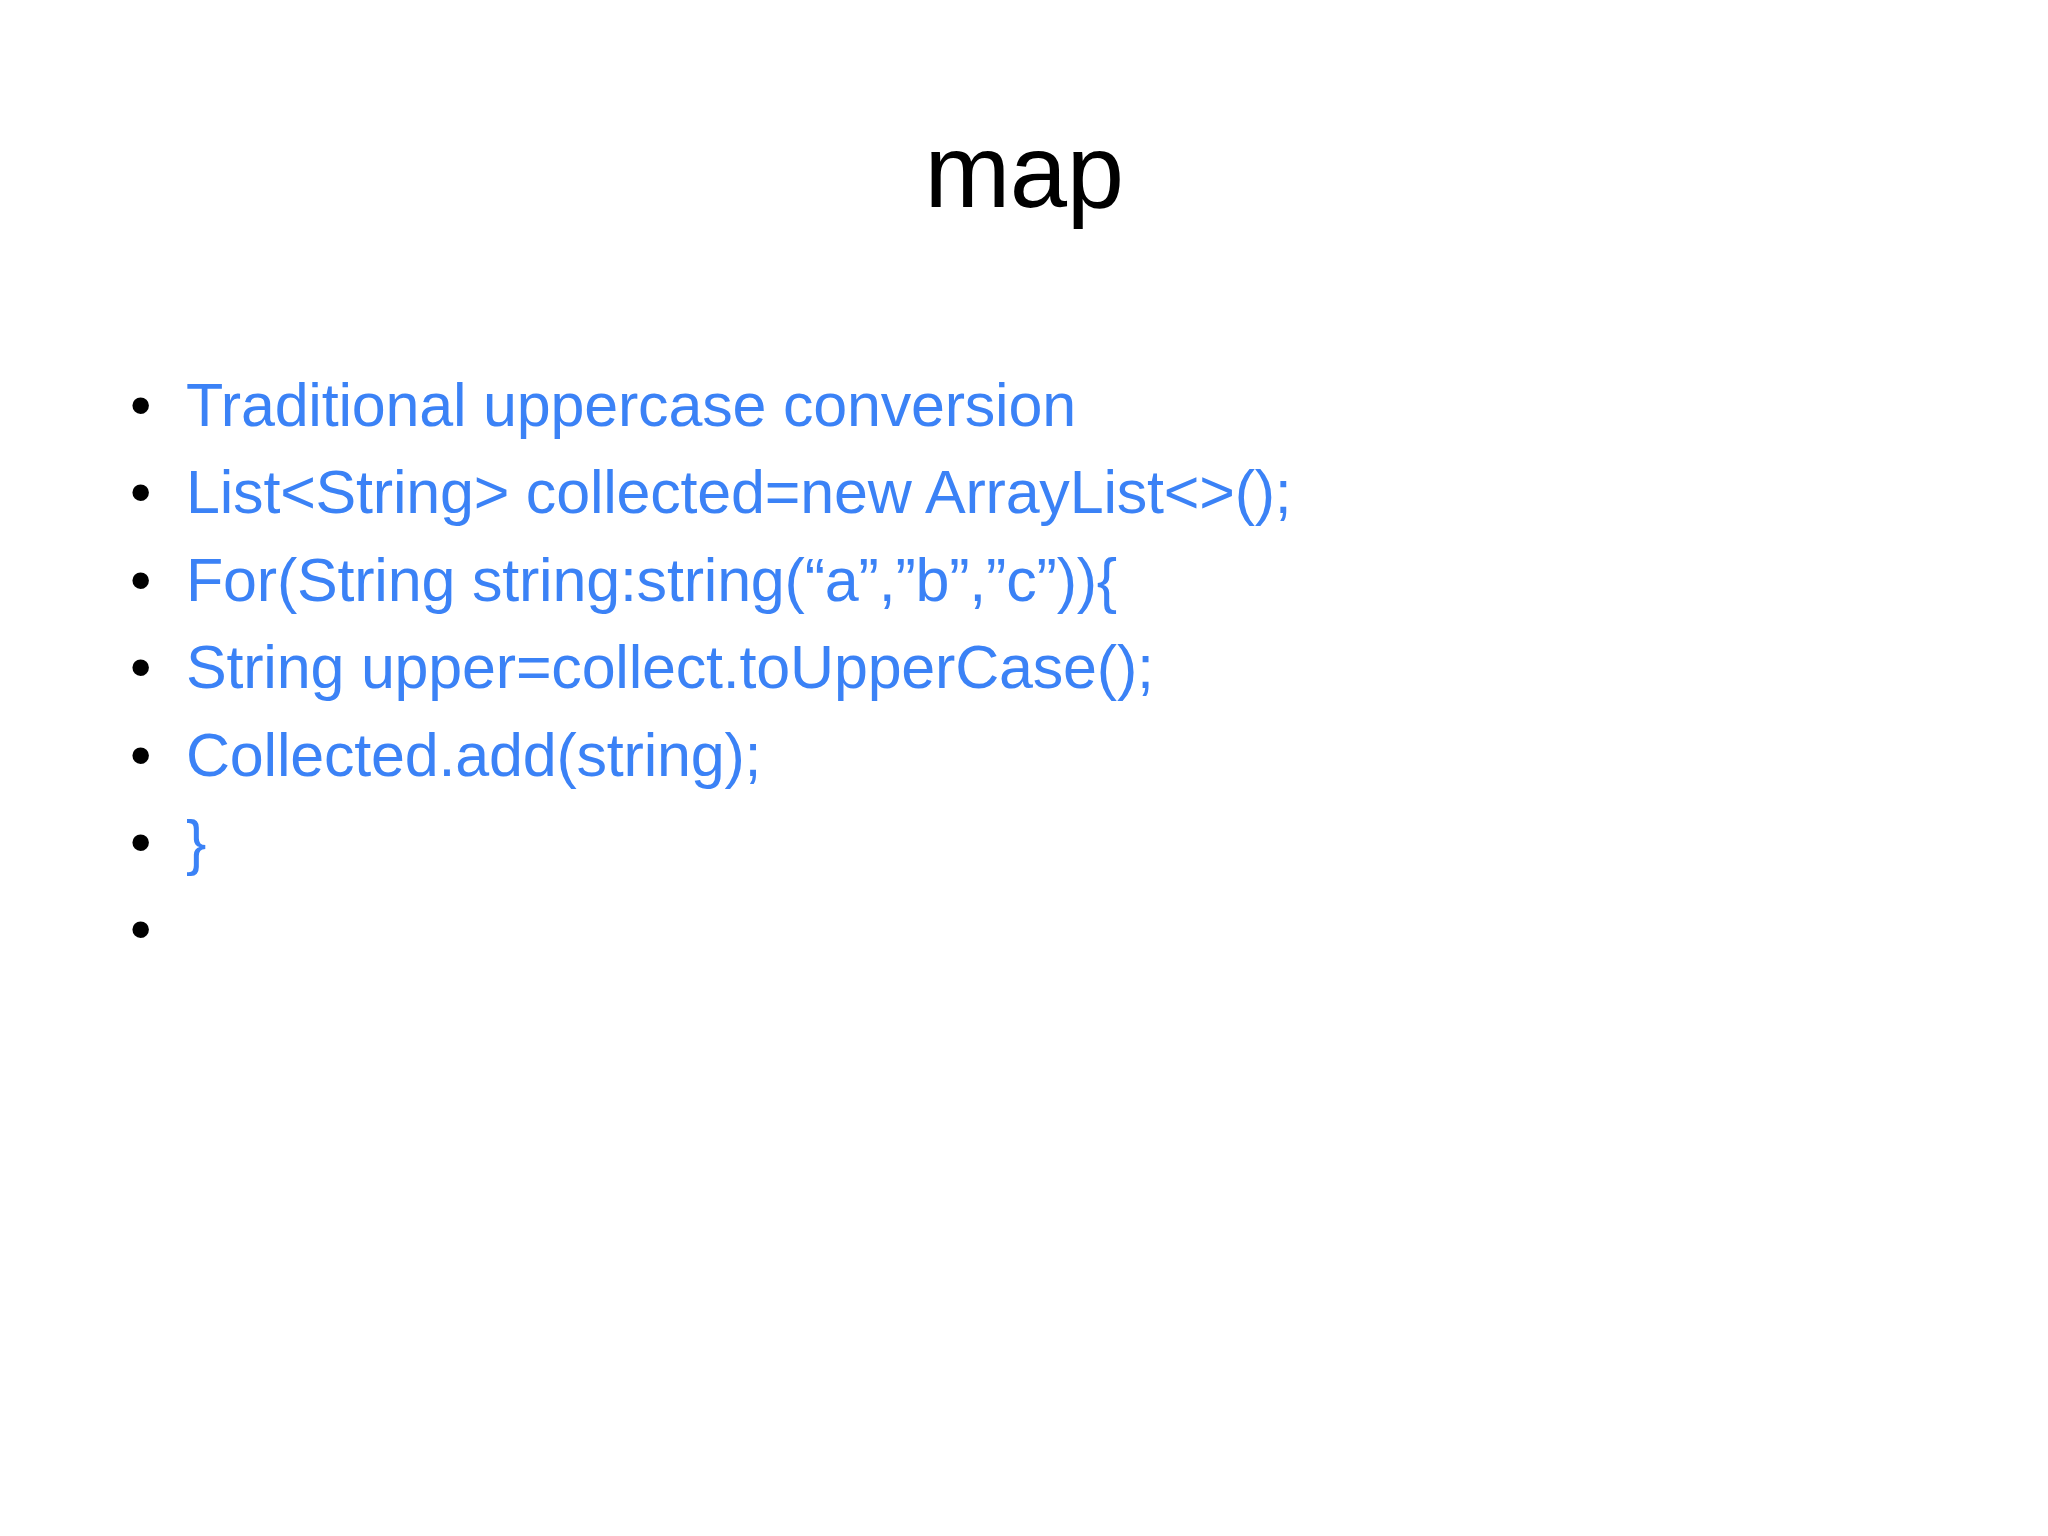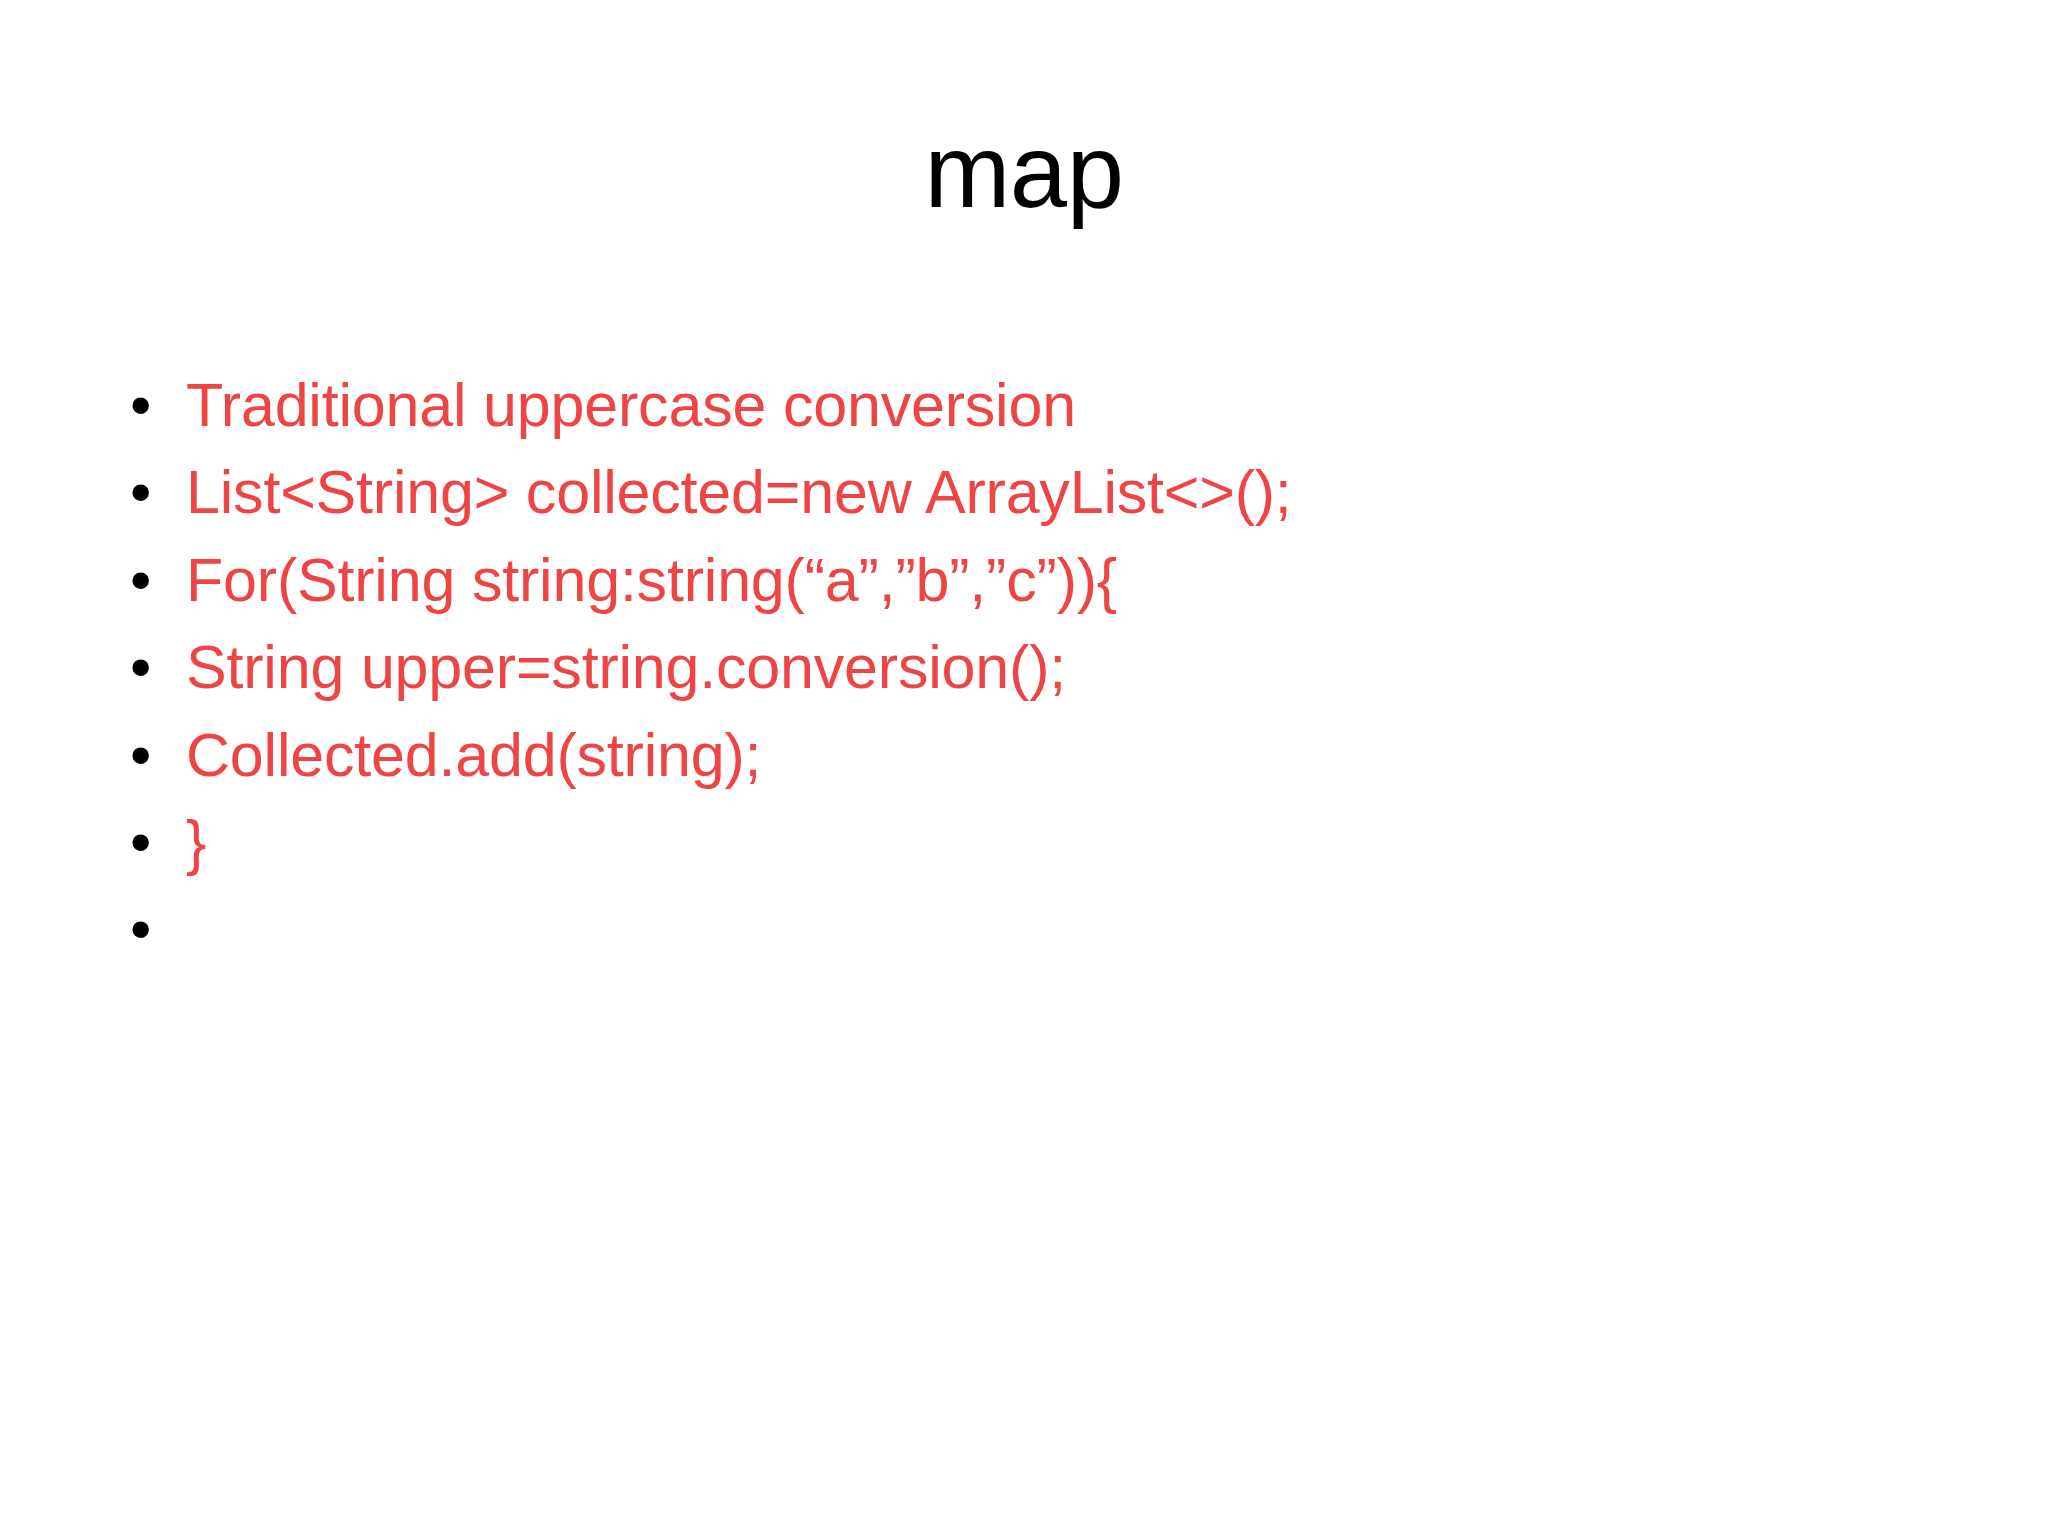--- a/index.html
+++ b/index.html
@@ -60,21 +60,21 @@
     padding-left: 22px;
     box-sizing: border-box;
     color: #000000;
     user-select: none;
   }
 
   .bullet-text {
     flex: 1 1 auto;
     font-size: 61px;
     line-height: 1.22;
-    color: #ef4444;
+    color: #3b82f6;
     white-space: pre-wrap;
     word-break: normal;
     letter-spacing: -0.2px;
   }
 
   .bullet-row.wrapped .bullet-text {
     max-width: 1410px;
   }
 </style>
 </head>
@@ -96,21 +96,21 @@
       <span class="bullet-text">List&lt;String&gt; collected=new ArrayList&lt;&gt;();</span>
     </div>
 
     <div class="bullet-row">
       <span class="bullet-marker">•</span>
       <span class="bullet-text">For(String string:string(“a”,”b”,”c”)){</span>
     </div>
 
     <div class="bullet-row">
       <span class="bullet-marker">•</span>
-      <span class="bullet-text">String upper=string.conversion();</span>
+      <span class="bullet-text">String upper=collect.toUpperCase();</span>
     </div>
 
     <div class="bullet-row">
       <span class="bullet-marker">•</span>
       <span class="bullet-text">Collected.add(string);</span>
     </div>
 
     <div class="bullet-row">
       <span class="bullet-marker">•</span>
       <span class="bullet-text">}</span>

